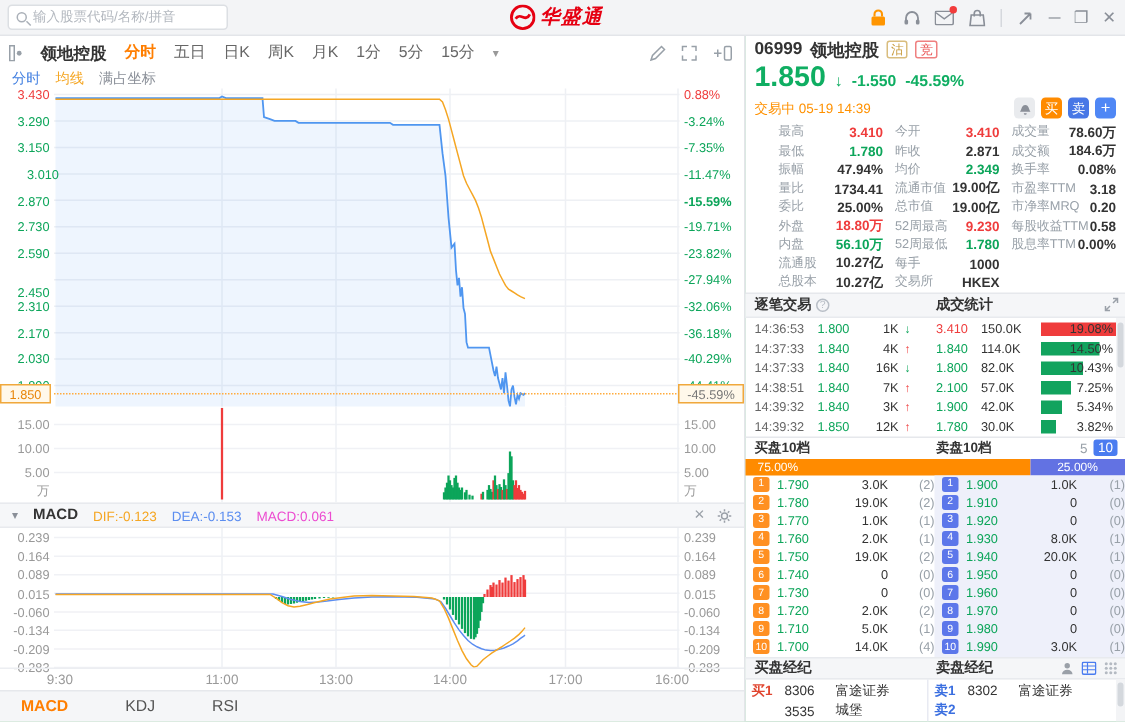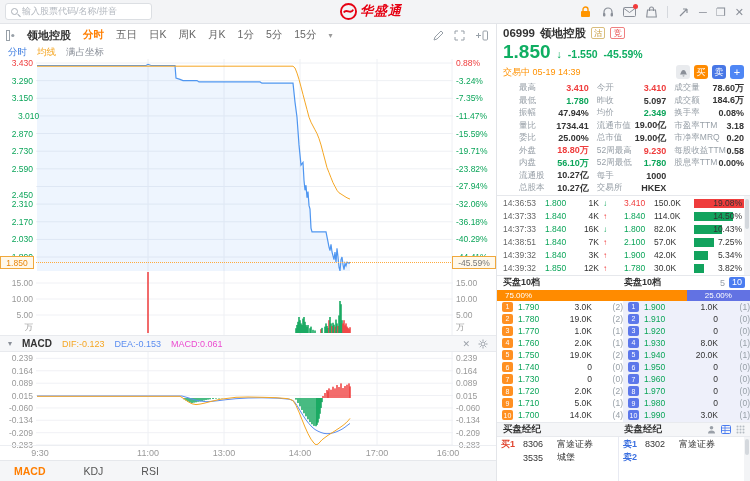--- a/index.html
+++ b/index.html
@@ -263,21 +263,21 @@
           <div class="axlab l c-green" style="top: 105.84px;">2.590</div>
           <div class="axlab l c-green" style="top: 132px;">2.450</div>
           <div class="axlab l c-green" style="top: 141.12px;">2.310</div>
           <div class="axlab l c-green" style="top: 158.76px;">2.170</div>
           <div class="axlab l c-green" style="top: 176.4px;">2.030</div>
           <div class="axlab l c-green" style="top: 194.04px;">1.890</div>
           <div class="axlab r c-red" style="top: 0px;">0.88%</div>
           <div class="axlab r c-green" style="top: 17.64px;">-3.24%</div>
           <div class="axlab r c-green" style="top: 35.28px;">-7.35%</div>
           <div class="axlab r c-green" style="top: 52.92px;">-11.47%</div>
-          <div class="axlab r c-green" style="top: 70.56px;">-15.59%</div>
+          <div class="axlab r c-green" style="top: 70.56px; font-weight: bold;">-15.59%</div>
           <div class="axlab r c-green" style="top: 88.2px;">-19.71%</div>
           <div class="axlab r c-green" style="top: 105.84px;">-23.82%</div>
           <div class="axlab r c-green" style="top: 123.48px;">-27.94%</div>
           <div class="axlab r c-green" style="top: 141.12px;">-32.06%</div>
           <div class="axlab r c-green" style="top: 158.76px;">-36.18%</div>
           <div class="axlab r c-green" style="top: 176.4px;">-40.29%</div>
           <div class="axlab r c-green" style="top: 194.04px;">-44.41%</div>
           <div class="curline" style="top: 203.08px;"></div>
           <div class="ptag" style="left: 0px; width: 34px; top: 196.58px;">1.850</div>
           <div class="ptag" style="right: 0px; width: 44px; color: rgb(119, 119, 119); top: 196.58px;">-45.59%</div>
@@ -504,21 +504,21 @@
               <span class="sval ">78.60万</span>
             </div>
           </div>
           <div class="srow">
             <div class="scell">
               <span class="slab">最低</span>
               <span class="sval green">1.780</span>
             </div>
             <div class="scell">
               <span class="slab">昨收</span>
-              <span class="sval ">5.097</span>
+              <span class="sval ">2.871</span>
             </div>
             <div class="scell">
               <span class="slab">成交额</span>
               <span class="sval ">184.6万</span>
             </div>
           </div>
           <div class="srow">
             <div class="scell">
               <span class="slab">振幅</span>
               <span class="sval ">47.94%</span>
@@ -610,20 +610,30 @@
             <div class="scell">
               <span class="slab">交易所</span>
               <span class="sval ">HKEX</span>
             </div>
             <div class="scell">
               <span class="slab"></span>
               <span class="sval "></span>
             </div>
           </div>
         </div>
+      <div class="secthead">
+        <span>逐笔交易</span>
+        <span class="infoq">?</span>
+        <span class="half2">成交统计</span>
+        <span class="sh-tools">
+            <svg width="10" height="10" viewBox="0 0 10 10">
+              <path d="M6 1 h3 v3 M4 9 H1 V6 M9 1 L6 4 M1 9 l3-3" fill="none" stroke="#9aa0a8"></path>
+            </svg>
+          </span>
+      </div>
       <div id="tradeswrap">
         <div class="tcol" id="ticklist">
             <div class="trow">
               <span class="tr-time">14:36:53</span>
               <span class="tr-price">1.800</span>
               <span class="tr-size">1K</span>
               <span class="tr-arrow ar-dn">↓</span>
             </div>
             <div class="trow">
               <span class="tr-time">14:37:33</span>

